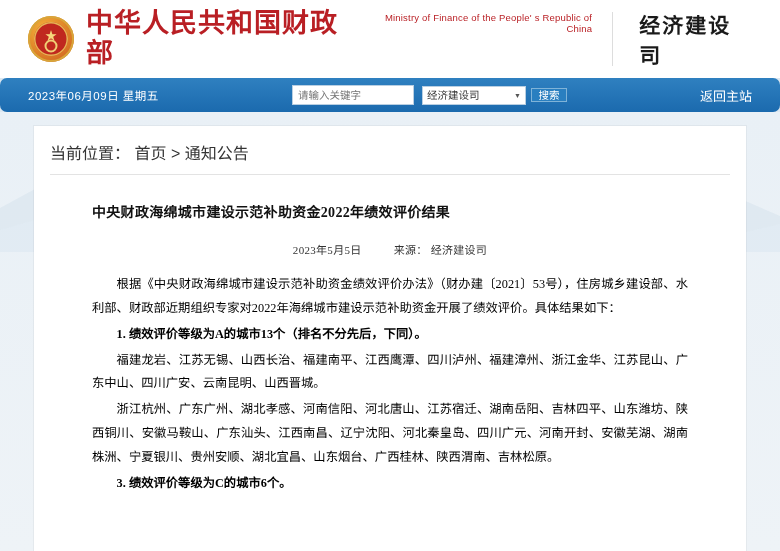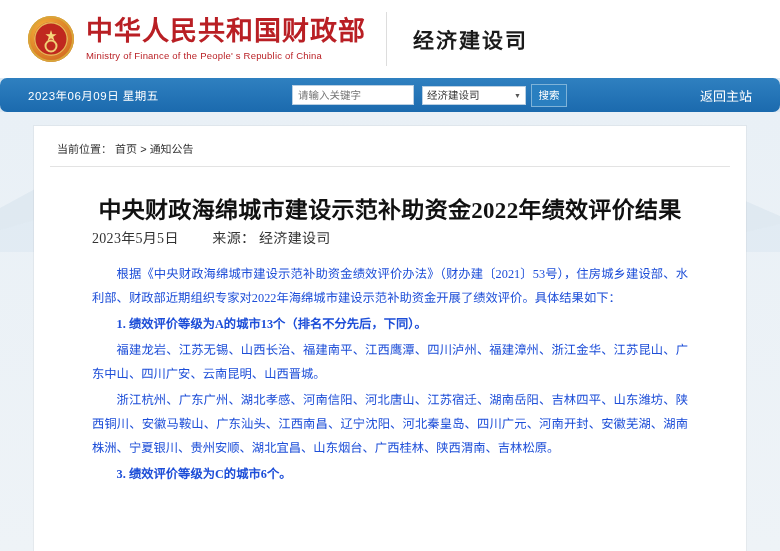--- a/index.html
+++ b/index.html
@@ -36,34 +36,35 @@
     align-items: center;
     padding-left: 28px;
     padding-right: 28px;
   }
   .emblem {
     width: 46px; height: 46px;
     margin-right: 12px;
     flex: 0 0 auto;
     position: relative;
   }
-  .title-block { display: flex; flex-direction: column; justify-content: center; }
+  .title-block { display: flex; flex-direction: row; justify-content: center; }
   .title-cn {
     font-family: "Liberation Serif", serif;
     font-size: 27px;
     font-weight: bold;
     color: #b91f24;
     letter-spacing: 1px;
     line-height: 1.1;
   }
   .title-en {
     font-size: 9.5px;
     color: #b91f24;
     letter-spacing: .2px;
     margin-top: 3px;
+    text-align: right;
   }
   .header-divider {
     width: 1px;
     height: 54px;
     background: #ddd;
     margin: 0 26px 0 20px;
   }
   .dept-name {
     font-family: "Liberation Serif", serif;
     font-size: 21px;
@@ -122,21 +123,21 @@
   .select-wrap .caret {
     position: absolute;
     right: 5px; top: 50%;
     transform: translateY(-50%);
     pointer-events: none;
     font-size: 7px;
     color: #555;
   }
   .search-btn {
     margin-left: 5px;
-    height: 23px;
+    height: 14px;
     min-width: 36px;
     background: #2a7fc0;
     border: 1px solid #7fb3d8;
     color: #fff;
     font-size: 10.5px;
     cursor: pointer;
     padding: 0 5px;
     line-height: 1;
     font-family: "Liberation Sans", sans-serif;
   }
@@ -146,56 +147,58 @@
   .card {
     position: relative;
     z-index: 2;
     margin: 14px 34px 0 34px;
     background: #ffffff;
     min-height: 430px;
     padding: 0 0 10px 0;
     box-shadow: 0 0 0 1px rgba(0,0,0,.04);
   }
   .breadcrumb {
-    font-size: 11px;
+    font-size: 16px;
     color: #333;
-    padding: 14px 0 10px 23px;
+    padding: 14px 0 10px 16px;
   }
   .breadcrumb a { color: #333; text-decoration: none; }
   .crumb-sep { color: #333; }
   .hr-line {
     height: 1px;
     background: #e3e3e3;
     margin: 0 16px;
   }
   .doc {
     padding: 0 58px;
   }
   .doc-title {
     font-family: "Liberation Serif", serif;
-    font-size: 23px;
+    font-size: 14px;
     font-weight: bold;
     color: #111;
-    text-align: center;
+    text-align: left;
     margin: 28px 0 0 0;
     line-height: 1.4;
     letter-spacing: .3px;
   }
   .doc-meta {
-    font-family: "Liberation Serif", serif;
-    font-size: 14px;
+    text-align: center;
+    font-family: "Liberation Serif", serif;
+    font-size: 11px;
     color: #333;
+    margin-top: 18px;
     letter-spacing: .3px;
   }
   .doc-meta .meta-gap { display: inline-block; width: 26px; }
   .doc-body {
     margin-top: 16px;
     font-family: "Liberation Serif", serif;
     font-size: 12.3px;
-    color: #1d4ed8;
+    color: #000000;
     line-height: 1.95;
     text-align: justify;
   }
   .doc-body p { margin: 0 0 2px 0; text-indent: 2em; }
   .doc-body p.bold { font-weight: bold; }
   
   .emblem-circle {
     position: absolute; inset: 0;
     border-radius: 50%;
     background: radial-gradient(circle at 35% 30%, #f3b33b 0%, #e2892a 45%, #c8551d 100%);

